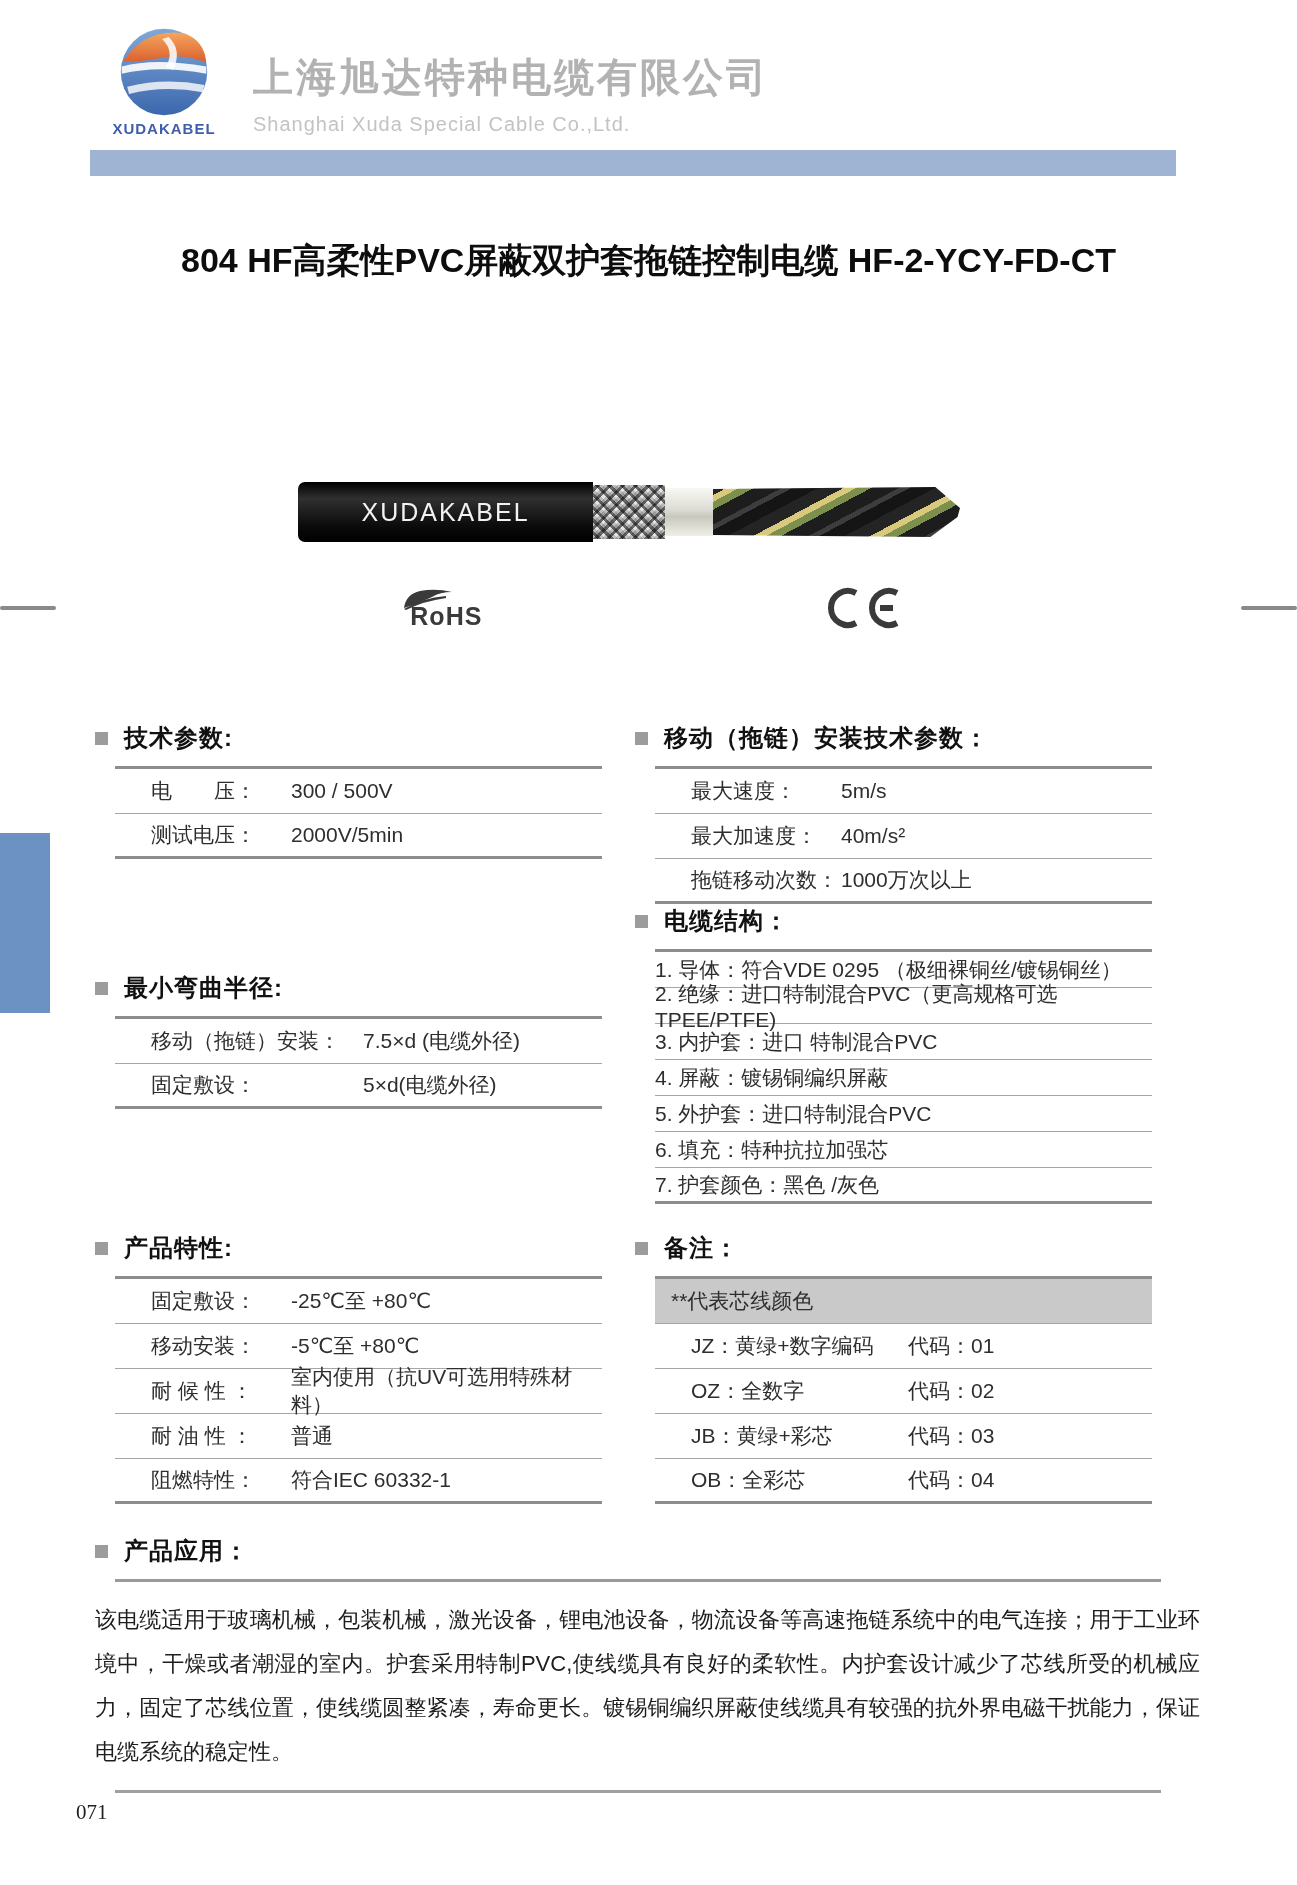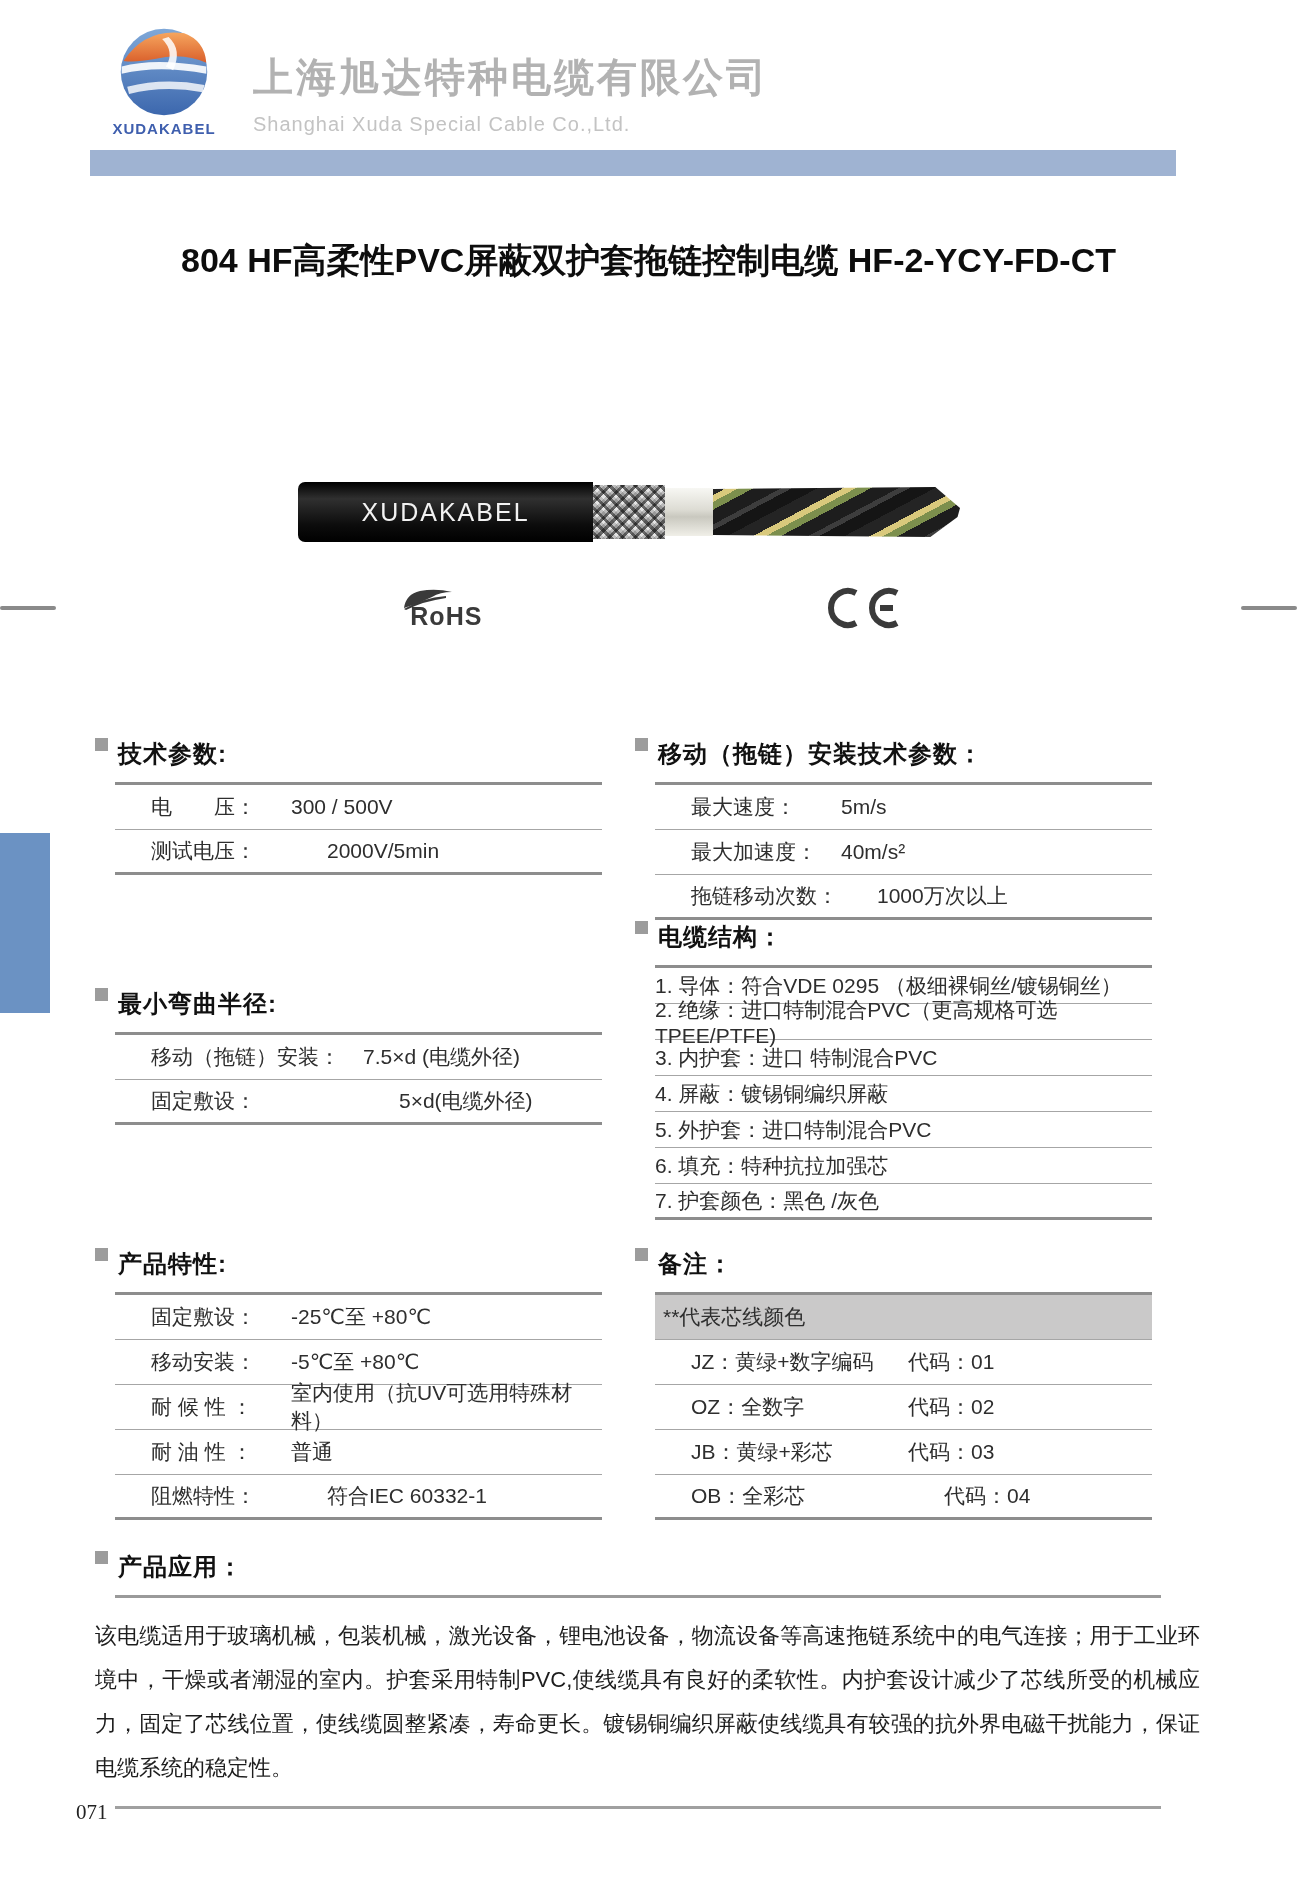--- a/index.html
+++ b/index.html
@@ -43,34 +43,34 @@
   .marks { position:absolute; left:0; right:0; top:586px; display:flex; justify-content:space-between; align-items:center; gap:46px; }
   .dash { width:56px; height:4px; background:#8a8a8a; border-radius:2px; }
   .rohs { display:flex; flex-direction:column; align-items:flex-start; line-height:1; }
   .rohs svg { margin-left:6px; }
   .rohs-text { font-size:25px; font-weight:bold; color:#3a3a3a; letter-spacing:1px; margin-top:-6px; padding-left:14px; }
 
   
   .sec { position:absolute; }
   .col-l { left:95px; width:507px; }
   .col-r { left:635px; width:517px; }
-  .sec-head { display:flex; gap:10px;margin-top:16px; }
+  .sec-head { display:flex; align-items:center; gap:16px; }
   .bullet { width:13px; height:13px; background:#9c9c9c; flex:0 0 auto; }
   .sec-head h2 { font-size:24px; font-weight:bold; color:#111; letter-spacing:1px; }
   .spec { margin-top:12px; margin-left:20px; border-top:3px solid #8d8d8d; }
   .row { display:flex; align-items:center; height:45px; border-bottom:1px solid #a6a6a6; font-size:21px; color:#2e2e2e; }
-  .row:last-child { border-bottom:3px solid #8d8d8d;gap:36px; }
+  .row:last-child { border-bottom:3px solid #8d8d8d; }
   .lbl { flex:0 0 auto;margin-left:36px; }
   .w140 .lbl { width:140px; }
   .w212 .lbl { width:212px; }
   .w150 .lbl { width:150px; }
   .w217 .lbl { width:217px; }
   .val { flex:1; }
   .list .row { height:36px; }
-  .note-row { background:#cac9c9; padding-left:8px; }
+  .note-row { background:#cac9c9; padding-left:16px; }
 
   
   .app { left:95px; width:1110px; }
   .app-rule { margin-left:20px; margin-top:12px; width:1046px; height:3px; background:#9a9a9a; }
   .app p { margin-top:16px; width:1105px; font-size:22px; line-height:44px; color:#1d1d1d; text-align:justify; }
   .app-bottom { margin-top:16px; width:1046px; margin-left:20px; height:3px; background:#a0a0a0; }
 
   
   .sidebar-block { position:absolute; left:0; top:833px; width:50px; height:180px; background:#6b92c3; }
   .page-number { position:absolute; left:76px; top:1800px; font-family:"Liberation Serif","DejaVu Serif",serif; font-size:21px; color:#222; }

